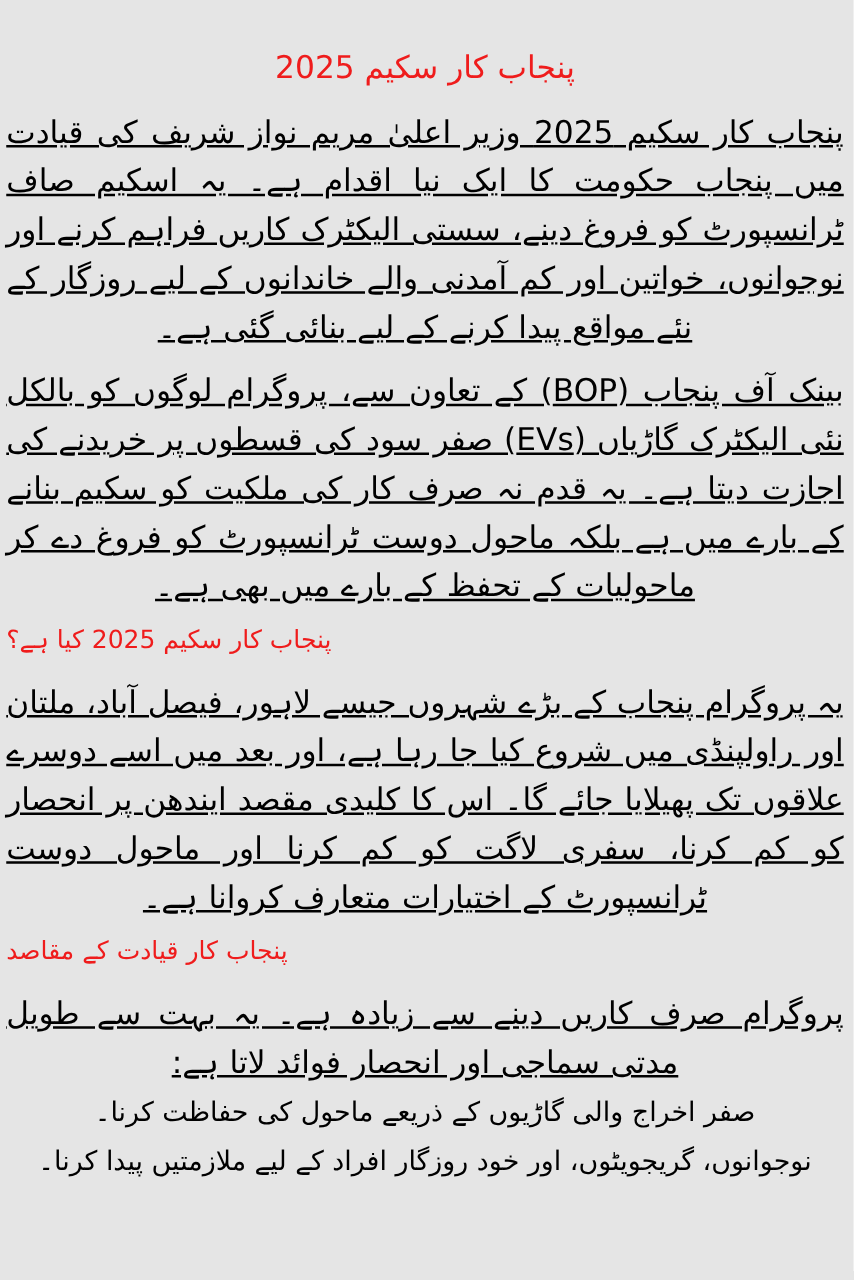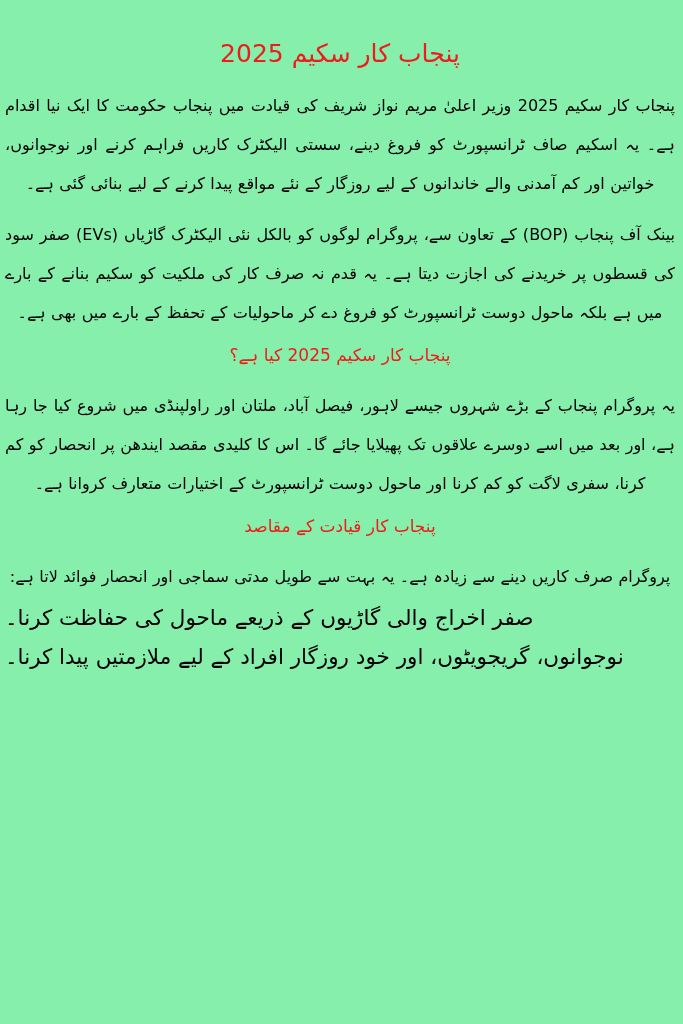--- a/index.html
+++ b/index.html
@@ -15,64 +15,65 @@
     font-family: "DejaVu Sans", "Liberation Sans", sans-serif;
     color: #000000;
     direction: rtl;
   }
 
   .page {
     box-sizing: border-box;
     width: 683px;
     height: 1024px;
     padding: 0 8px 0 5px;
-    background: #86efac;
+    background: #e5e5e5;
     position: relative;
   }
 
   .spacer-top { height: 34px; }
 
   .doc-title {
     color: #ef1c1c;
     font-size: 25px;
     line-height: 40px;
     text-align: center;
     font-weight: 400;
     margin: 0 0 3px 0;
     direction: rtl;
     unicode-bidi: isolate;
     white-space: nowrap;
   }
 
   .section-heading {
     color: #ef1c1c;
-    font-size: 17px;
+    font-size: 20px;
     line-height: 38px;
-    text-align: center;
+    text-align: left;
     font-weight: 400;
     margin: 4px 0 2px 0;
     direction: rtl;
     unicode-bidi: isolate;
   }
 
   .body-para {
-    font-size: 16px;
+    font-size: 25px;
     line-height: 39px;
     text-align: justify;
     text-align-last: center;
     margin: 12px 0 2px 0;
     direction: rtl;
     unicode-bidi: isolate;
     word-spacing: 0.02em;
+    text-decoration: underline;
   }
 
   .bullet-line {
     font-size: 21.5px;
     line-height: 39px;
-    text-align: left;
+    text-align: center;
     margin: 0;
     direction: rtl;
     unicode-bidi: isolate;
   }
 
   .bullet-list {
     list-style: none;
     margin: 0;
     padding: 0;
   }

